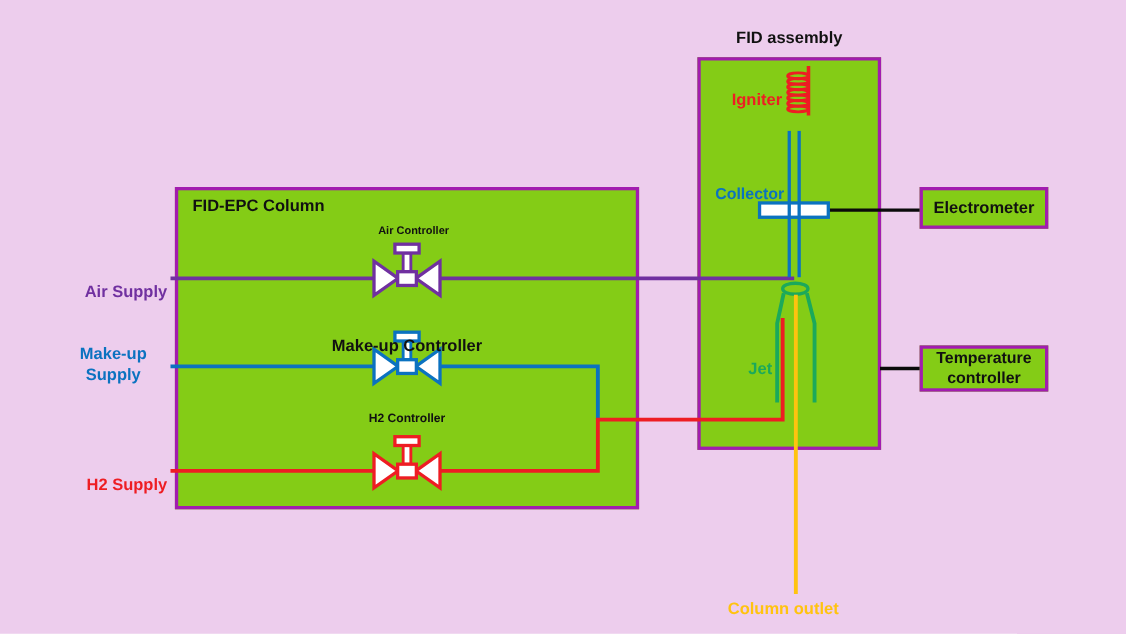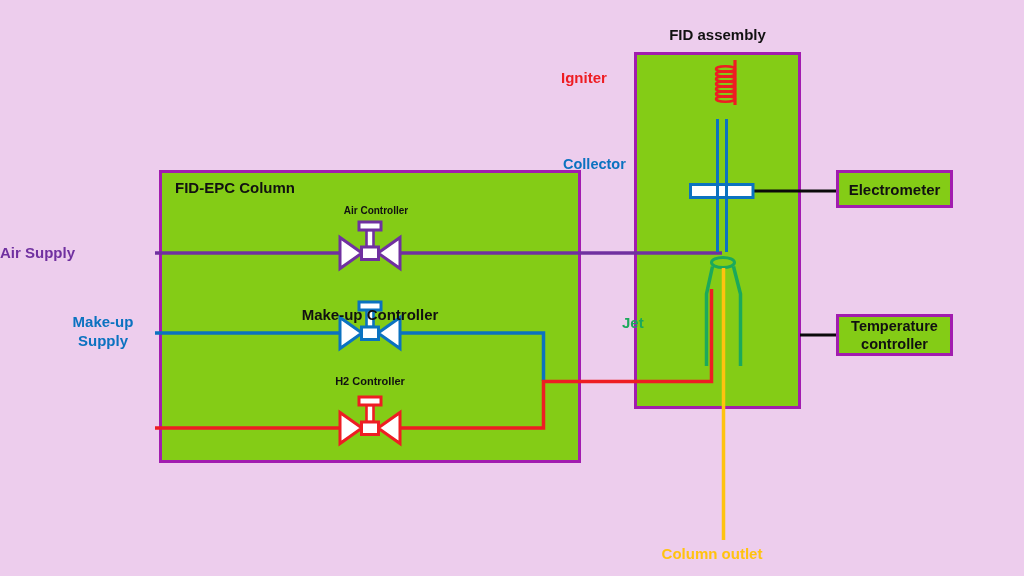--- a/index.html
+++ b/index.html
@@ -24,21 +24,21 @@
     position:absolute;
     z-index:3;
     font-weight:bold;
     color:#111111;
     font-size:15px;
     line-height:17px;
     white-space:nowrap;
   }
   .lbl.wrap{white-space:normal;}
   .ctr{text-align:center;}
-  .rgt{}
+  .rgt{text-align:right;margin-top:13px;}
   #module-box{left:159px;top:170px;width:422px;height:293px;}
   #assembly-box{left:634px;top:52px;width:167px;height:357px;}
   #electrometer-box{left:836px;top:170px;width:117px;height:38px;display:flex;align-items:center;justify-content:center;}
   #temperature-box{left:836px;top:314px;width:117px;height:42px;display:flex;align-items:center;justify-content:center;}
   #electrometer-box .lbl,#temperature-box .lbl{position:static;}
   #temperature-box .lbl{font-size:14.5px;line-height:18px;text-align:center;white-space:normal;}
   #assembly-title{left:634px;top:26px;width:167px;}
   #module-title{left:175px;top:179px;}
   #air-ctrl-label{left:276px;top:202px;width:200px;font-size:10px;}
   #makeup-ctrl-label{left:270px;top:282px;width:200px;font-size:15px;margin-top:24px;}
@@ -127,18 +127,19 @@
   <div class="lbl ctr" id="assembly-title" style="color: rgb(17, 17, 17);">FID assembly</div>
 
   <div class="lbl" id="module-title" style="color: rgb(17, 17, 17);">FID-EPC Column</div>
 
   <div class="lbl ctr" id="air-ctrl-label" style="color: rgb(17, 17, 17);">Air Controller</div>
   <div class="lbl ctr" id="makeup-ctrl-label" style="color: rgb(17, 17, 17);">Make-up Controller</div>
   <div class="lbl ctr" id="h2-ctrl-label" style="color: rgb(17, 17, 17);">H2 Controller</div>
 
   <div class="lbl rgt" id="air-supply-label" style="color: rgb(112, 48, 160);">Air Supply</div>
   <div class="lbl ctr wrap" id="makeup-supply-label" style="color: rgb(11, 114, 192);">Make-up Supply</div>
+  <div class="lbl rgt" id="h2-supply-label" style="color: rgb(238, 29, 35);">H2 Supply</div>
 
   <div class="lbl rgt" id="igniter-label" style="color: rgb(238, 29, 35);">Igniter</div>
   <div class="lbl rgt" id="collector-label" style="color: rgb(11, 114, 192);">Collector</div>
   <div class="lbl rgt" id="jet-label" style="color: rgb(27, 169, 91);">Jet</div>
   <div class="lbl ctr" id="column-outlet-label" style="color: rgb(255, 195, 15);">Column outlet</div>
 </div>
 
 </body></html>

